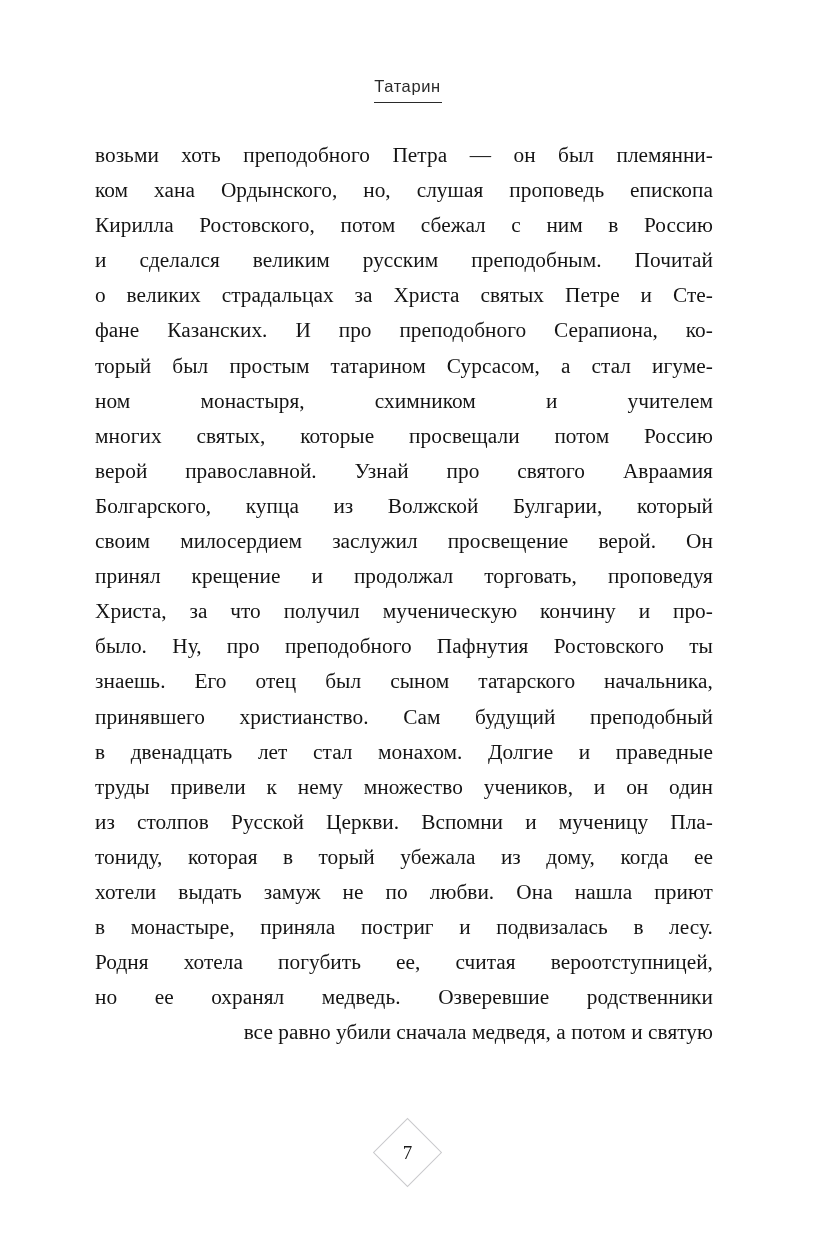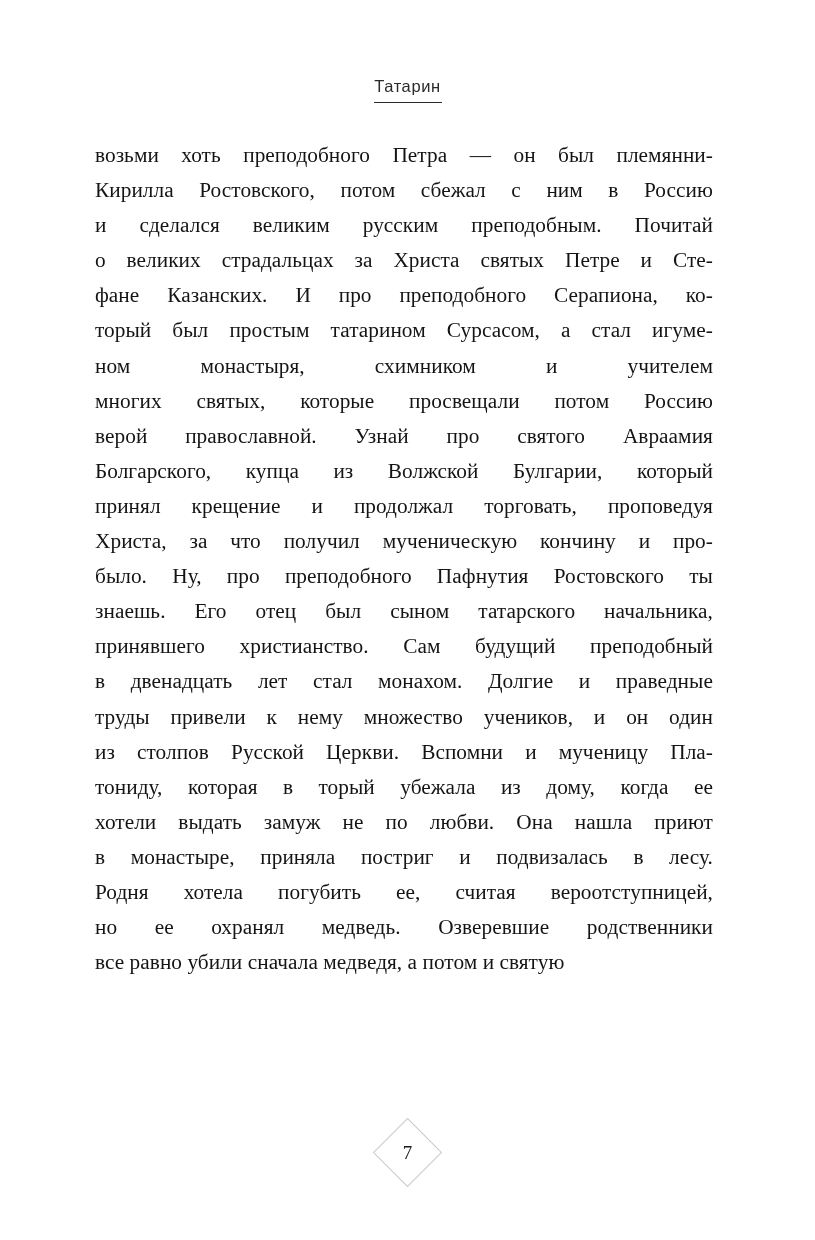--- a/index.html
+++ b/index.html
@@ -56,20 +56,21 @@
     left: 95px;
     top: 138px;
     width: 618px;
   }
   .text-line {
     font-size: 21.3px;
     line-height: 35.1px;
     color: #141414;
     white-space: pre;
     letter-spacing: 0.05px;
+    text-align: right;
   }
   
   .text-line.justify {
     display: flex;
     justify-content: space-between;
   }
   .text-line.justify > span.w {
     display: inline-block;
     white-space: pre;
   }
@@ -124,29 +125,31 @@
 
 <div class="page">
 
   <div class="running-head">
     <div class="running-head-title">Татарин</div>
     <span class="running-head-rule"></span>
   </div>
 
   <div class="textblock">
       <div class="text-line justify"><span class="w">возьми</span><span class="w">хоть</span><span class="w">преподобного</span><span class="w">Петра</span><span class="w">—</span><span class="w">он</span><span class="w">был</span><span class="w">племянни-</span></div>
+      <div class="text-line justify"><span class="w">ком</span><span class="w">хана</span><span class="w">Ордынского,</span><span class="w">но,</span><span class="w">слушая</span><span class="w">проповедь</span><span class="w">епископа</span></div>
       <div class="text-line justify"><span class="w">Кирилла</span><span class="w">Ростовского,</span><span class="w">потом</span><span class="w">сбежал</span><span class="w">с</span><span class="w">ним</span><span class="w">в</span><span class="w">Россию</span></div>
       <div class="text-line justify"><span class="w">и</span><span class="w">сделался</span><span class="w">великим</span><span class="w">русским</span><span class="w">преподобным.</span><span class="w">Почитай</span></div>
       <div class="text-line justify"><span class="w">о</span><span class="w">великих</span><span class="w">страдальцах</span><span class="w">за</span><span class="w">Христа</span><span class="w">святых</span><span class="w">Петре</span><span class="w">и</span><span class="w">Сте-</span></div>
       <div class="text-line justify"><span class="w">фане</span><span class="w">Казанских.</span><span class="w">И</span><span class="w">про</span><span class="w">преподобного</span><span class="w">Серапиона,</span><span class="w">ко-</span></div>
       <div class="text-line justify"><span class="w">торый</span><span class="w">был</span><span class="w">простым</span><span class="w">татарином</span><span class="w">Сурсасом,</span><span class="w">а</span><span class="w">стал</span><span class="w">игуме-</span></div>
       <div class="text-line justify"><span class="w">ном</span><span class="w">монастыря,</span><span class="w">схимником</span><span class="w">и</span><span class="w">учителем</span></div>
       <div class="text-line justify"><span class="w">многих</span><span class="w">святых,</span><span class="w">которые</span><span class="w">просвещали</span><span class="w">потом</span><span class="w">Россию</span></div>
       <div class="text-line justify"><span class="w">верой</span><span class="w">православной.</span><span class="w">Узнай</span><span class="w">про</span><span class="w">святого</span><span class="w">Авраамия</span></div>
       <div class="text-line justify"><span class="w">Болгарского,</span><span class="w">купца</span><span class="w">из</span><span class="w">Волжской</span><span class="w">Булгарии,</span><span class="w">который</span></div>
+      <div class="text-line justify"><span class="w">своим</span><span class="w">милосердием</span><span class="w">заслужил</span><span class="w">просвещение</span><span class="w">верой.</span><span class="w">Он</span></div>
       <div class="text-line justify"><span class="w">принял</span><span class="w">крещение</span><span class="w">и</span><span class="w">продолжал</span><span class="w">торговать,</span><span class="w">проповедуя</span></div>
       <div class="text-line justify"><span class="w">Христа,</span><span class="w">за</span><span class="w">что</span><span class="w">получил</span><span class="w">мученическую</span><span class="w">кончину</span><span class="w">и</span><span class="w">про-</span></div>
       <div class="text-line justify"><span class="w">было.</span><span class="w">Ну,</span><span class="w">про</span><span class="w">преподобного</span><span class="w">Пафнутия</span><span class="w">Ростовского</span><span class="w">ты</span></div>
       <div class="text-line justify"><span class="w">знаешь.</span><span class="w">Его</span><span class="w">отец</span><span class="w">был</span><span class="w">сыном</span><span class="w">татарского</span><span class="w">начальника,</span></div>
       <div class="text-line justify"><span class="w">принявшего</span><span class="w">христианство.</span><span class="w">Сам</span><span class="w">будущий</span><span class="w">преподобный</span></div>
       <div class="text-line justify"><span class="w">в</span><span class="w">двенадцать</span><span class="w">лет</span><span class="w">стал</span><span class="w">монахом.</span><span class="w">Долгие</span><span class="w">и</span><span class="w">праведные</span></div>
       <div class="text-line justify"><span class="w">труды</span><span class="w">привели</span><span class="w">к</span><span class="w">нему</span><span class="w">множество</span><span class="w">учеников,</span><span class="w">и</span><span class="w">он</span><span class="w">один</span></div>
       <div class="text-line justify"><span class="w">из</span><span class="w">столпов</span><span class="w">Русской</span><span class="w">Церкви.</span><span class="w">Вспомни</span><span class="w">и</span><span class="w">мученицу</span><span class="w">Пла-</span></div>
       <div class="text-line justify"><span class="w">тониду,</span><span class="w">которая</span><span class="w">в</span><span class="w">торый</span><span class="w">убежала</span><span class="w">из</span><span class="w">дому,</span><span class="w">когда</span><span class="w">ее</span></div>
       <div class="text-line justify"><span class="w">хотели</span><span class="w">выдать</span><span class="w">замуж</span><span class="w">не</span><span class="w">по</span><span class="w">любви.</span><span class="w">Она</span><span class="w">нашла</span><span class="w">приют</span></div>

